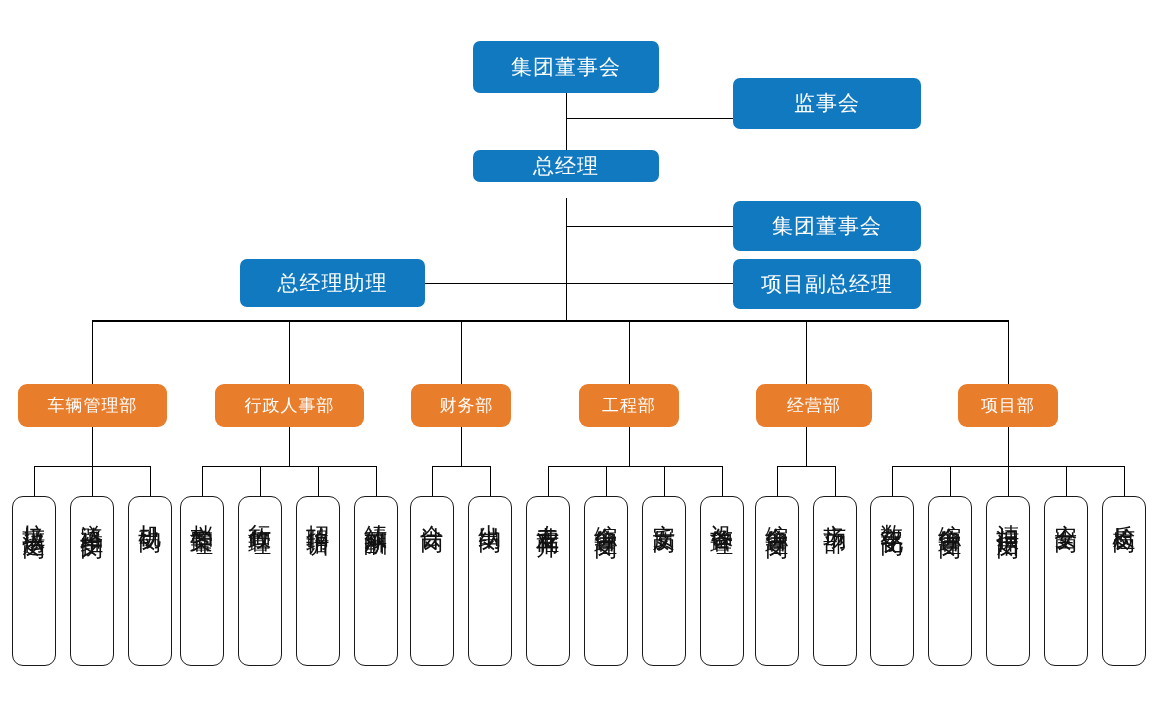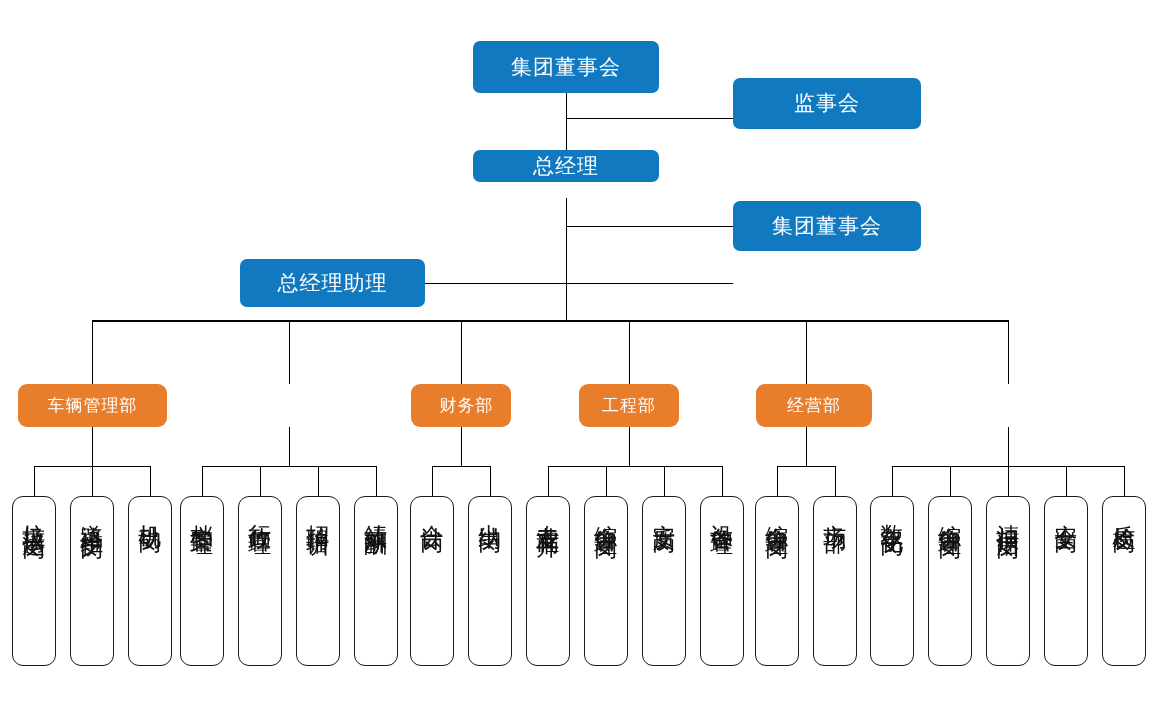--- a/index.html
+++ b/index.html
@@ -150,38 +150,47 @@
   </div>
 
   <div class="node blue" style="left:733px; top:201px; width:188px; height:50px;">
     <span>集团董事会</span>
   </div>
 
   <div class="node blue" style="left:240px; top:259px; width:185px; height:48px;font-family:Liberation Serif, serif;">
     <span>总经理助理</span>
   </div>
 
+  <div class="node blue" style="left:733px; top:259px; width:188px; height:50px;">
+    <span>项目副总经理</span>
+  </div>
 
   <div class="node orange" style="left:18px; top:384px; width:149px; height:43px;">
     <span>车辆管理部</span>
   </div>
 
+  <div class="node orange" style="left:215px; top:384px; width:149px; height:43px;">
+    <span>行政人事部</span>
+  </div>
 
   <div class="node orange" style="left:411px; top:384px; width:100px; height:43px;padding-left:11px;">
     <span>财务部</span>
   </div>
 
   <div class="node orange" style="left:579px; top:384px; width:100px; height:43px;text-align:center;">
     <span>工程部</span>
   </div>
 
   <div class="node orange" style="left:756px; top:384px; width:116px; height:43px;">
     <span>经营部</span>
   </div>
 
+  <div class="node orange" style="left:958px; top:384px; width:100px; height:43px;">
+    <span>项目部</span>
+  </div>
 
   <div class="leaf" style="left:12px; top:496px; width:44px; height:170px;">
     <span class="vtext">垃圾清运岗</span>
   </div>
   <div class="leaf" style="left:70px; top:496px; width:44px; height:170px;">
     <span class="vtext">道路维护岗</span>
   </div>
   <div class="leaf" style="left:128px; top:496px; width:44px; height:170px;">
     <span class="vtext">机动岗</span>
   </div>

